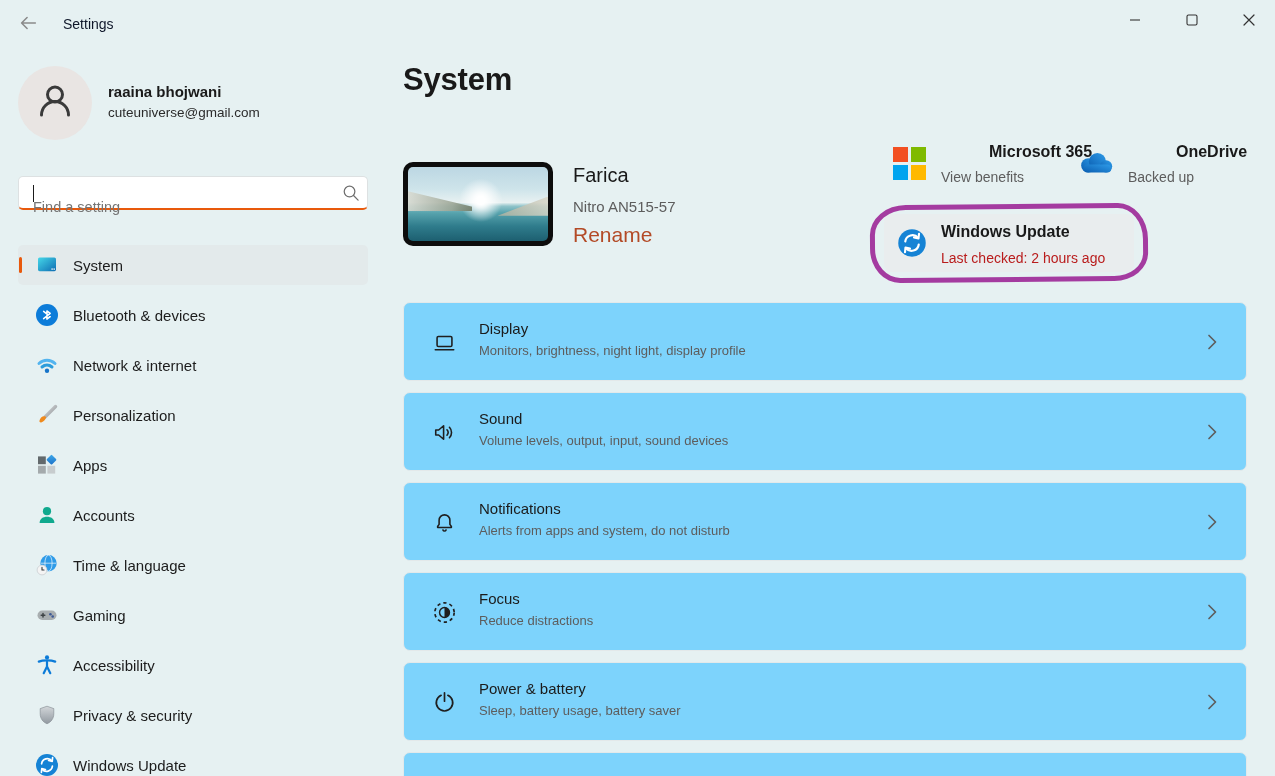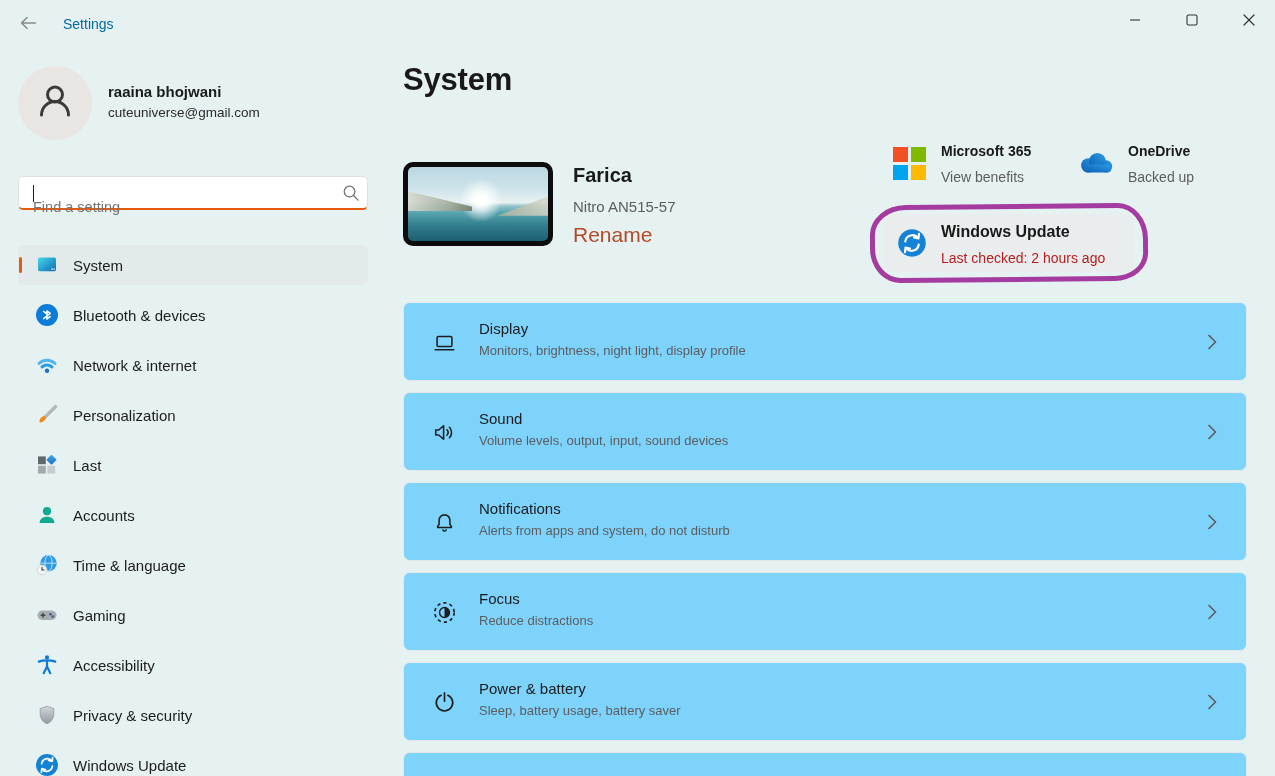--- a/index.html
+++ b/index.html
@@ -7,21 +7,21 @@
   body {
     position:relative; overflow:hidden;
     background:#E6F1F2;
     font-family:"Liberation Sans", sans-serif;
     color:#1B1B1B;
     -webkit-font-smoothing:antialiased;
   }
   
   .titlebar { position:absolute; left:0; top:0; width:1275px; height:48px; }
   .back-btn { position:absolute; left:14px; top:12px; width:28px; height:26px; display:flex; align-items:center; justify-content:center; cursor:pointer; }
-  .win-title { position:absolute; left:63px; top:0; height:48px; display:flex; align-items:center; font-size:14px; color:#0369a1; }
+  .win-title { position:absolute; left:63px; top:0; height:48px; display:flex; align-items:center; font-size:14px; color:#0f172a; }
   .win-ctrl { position:absolute; top:0; width:46px; height:42px; display:flex; align-items:center; justify-content:center; cursor:pointer; }
   .ctrl-min { left:1112px; } .ctrl-max { left:1169px; } .ctrl-close { left:1226px; }
 
   
   .sidebar { position:absolute; left:0; top:48px; width:390px; height:728px; overflow:hidden; }
   .avatar { position:absolute; left:18px; top:18px; width:74px; height:74px; border-radius:50%; background:#E9E5E3; display:flex; align-items:center; justify-content:center; }
   .profile-name { position:absolute; left:108px; top:35px; font-size:15px; font-weight:700; color:#1A1A1A; }
   .profile-email { position:absolute; left:108px; top:57px; font-size:13.5px; color:#2B2B2B;text-align:right; }
 
   .search-box { position:absolute; left:18px; top:128px; width:350px; height:34px; background:#FFFFFF; border:1px solid #DDE1E2; border-bottom:2px solid #E8590C; border-radius:5px; display:flex; align-items:center; }
@@ -44,27 +44,27 @@
 
   .thumb { position:absolute; left:13px; top:114px; width:150px; height:84px; background:#0D0D0D; border-radius:10px; padding:5px; }
   .thumb-screen { position:relative; width:100%; height:100%; border-radius:5px; overflow:hidden;
     background:
       radial-gradient(circle at 52% 45%, #ffffff 0%, #ffffff 5%, rgba(255,255,255,.85) 9%, rgba(255,255,255,0) 26%),
       linear-gradient(180deg,#BCD7E3 0%, #CEE4EA 30%, #E2EEF0 44%, #E8F1F1 48%, #8FC3C9 53%, #57A3AD 62%, #2F7C8C 80%, #1D5F70 100%);
   }
   .thumb-screen::before { content:""; position:absolute; left:0; top:28%; width:46%; height:32%; background:linear-gradient(100deg,#D9DCD4,#9DA696 70%,#6E7A66); clip-path:polygon(0 15%, 100% 80%, 100% 100%, 0 100%); opacity:.9; }
   .thumb-screen::after { content:""; position:absolute; right:0; top:40%; width:36%; height:26%; background:linear-gradient(260deg,#D8D6C8,#AEB2A0); clip-path:polygon(100% 0, 100% 100%, 0 100%); opacity:.85; }
 
-  .device-name  { position:absolute; left:183px; top:116px; font-size:20px; font-weight:700; color:#191919; }
+  .device-name  { position:absolute; left:183px; top:116px; font-size:20px; font-weight:400; color:#191919; }
   .device-model { position:absolute; left:183px; top:150px; font-size:15px; color:#5D5D5D; }
   .device-rename{ position:absolute; left:183px; top:175px; font-size:21px; color:#B34A26; cursor:pointer; }
 
   .ms-logo { position:absolute; left:503px; top:99px; width:33px; height:33px; display:grid; grid-template-columns:15px 15px; grid-template-rows:15px 15px; gap:3px; }
   .ms-sq { width:15px; height:15px; }
-  .status-title { position:absolute; font-size:14px; font-weight:600; color:#191919; }
+  .status-title { position:absolute; font-size:16px; font-weight:600; color:#191919;margin-left:48px; }
   .status-sub   { position:absolute; font-size:14px; color:#5D5D5D; }
   .od-icon { position:absolute; left:684px; top:102px; }
 
   .wu-tile { position:absolute; left:494px; top:166px; width:250px; height:58px; background:#E9EDEE; border-radius:8px; cursor:pointer; }
   .wu-icon { position:absolute; left:13px; top:14px; width:30px; height:30px; }
   .wu-title { position:absolute; left:57px; top:9px; font-size:16px; font-weight:600; color:#191919; }
   .wu-sub   { position:absolute; left:57px; top:36px; font-size:14px; color:#b91c1c; }
   .annotation { position:absolute; left:480px; top:156px; width:278px; height:78px; border:5.5px solid #A43BA0; border-radius:36px 30px 34px 30px / 30px 36px 28px 34px; transform:rotate(-.5deg); pointer-events:none; }
 
   .card { position:absolute; left:13px; width:844px; height:79px; background:#7dd3fc; border:1px solid #E3E9EA; border-radius:7px; cursor:pointer; }
@@ -195,21 +195,21 @@
                 <stop offset="0" stop-color="#3FA9EA"></stop>
                 <stop offset="1" stop-color="#1B71C8"></stop>
               </linearGradient>
             </defs>
             <rect x="3" y="3.4" width="7.8" height="7.8" fill="#62696C"></rect>
             <rect x="3" y="12.8" width="7.8" height="7.8" fill="#A4AAAC"></rect>
             <rect x="12.4" y="12.8" width="7.8" height="7.8" fill="#C7CCCE"></rect>
             <rect x="12.8" y="3" width="7.4" height="7.4" rx="1" transform="rotate(45 16.5 6.7)" fill="url(#gAp)"></rect>
           </svg>
       </span>
-      <span class="nav-label">Last</span>
+      <span class="nav-label">Apps</span>
     </div>
 
     <div class="nav-item" style="top:250px">
 
       <span class="nav-icon">
         <svg width="24" height="24" viewBox="0 0 24 24" fill="#10A98E">
             <circle cx="12" cy="8.2" r="4.1"></circle>
             <path d="M4.6 20 C4.6 15.8 8 13.8 12 13.8 C16 13.8 19.4 15.8 19.4 20 Z"></path>
           </svg>
       </span>

